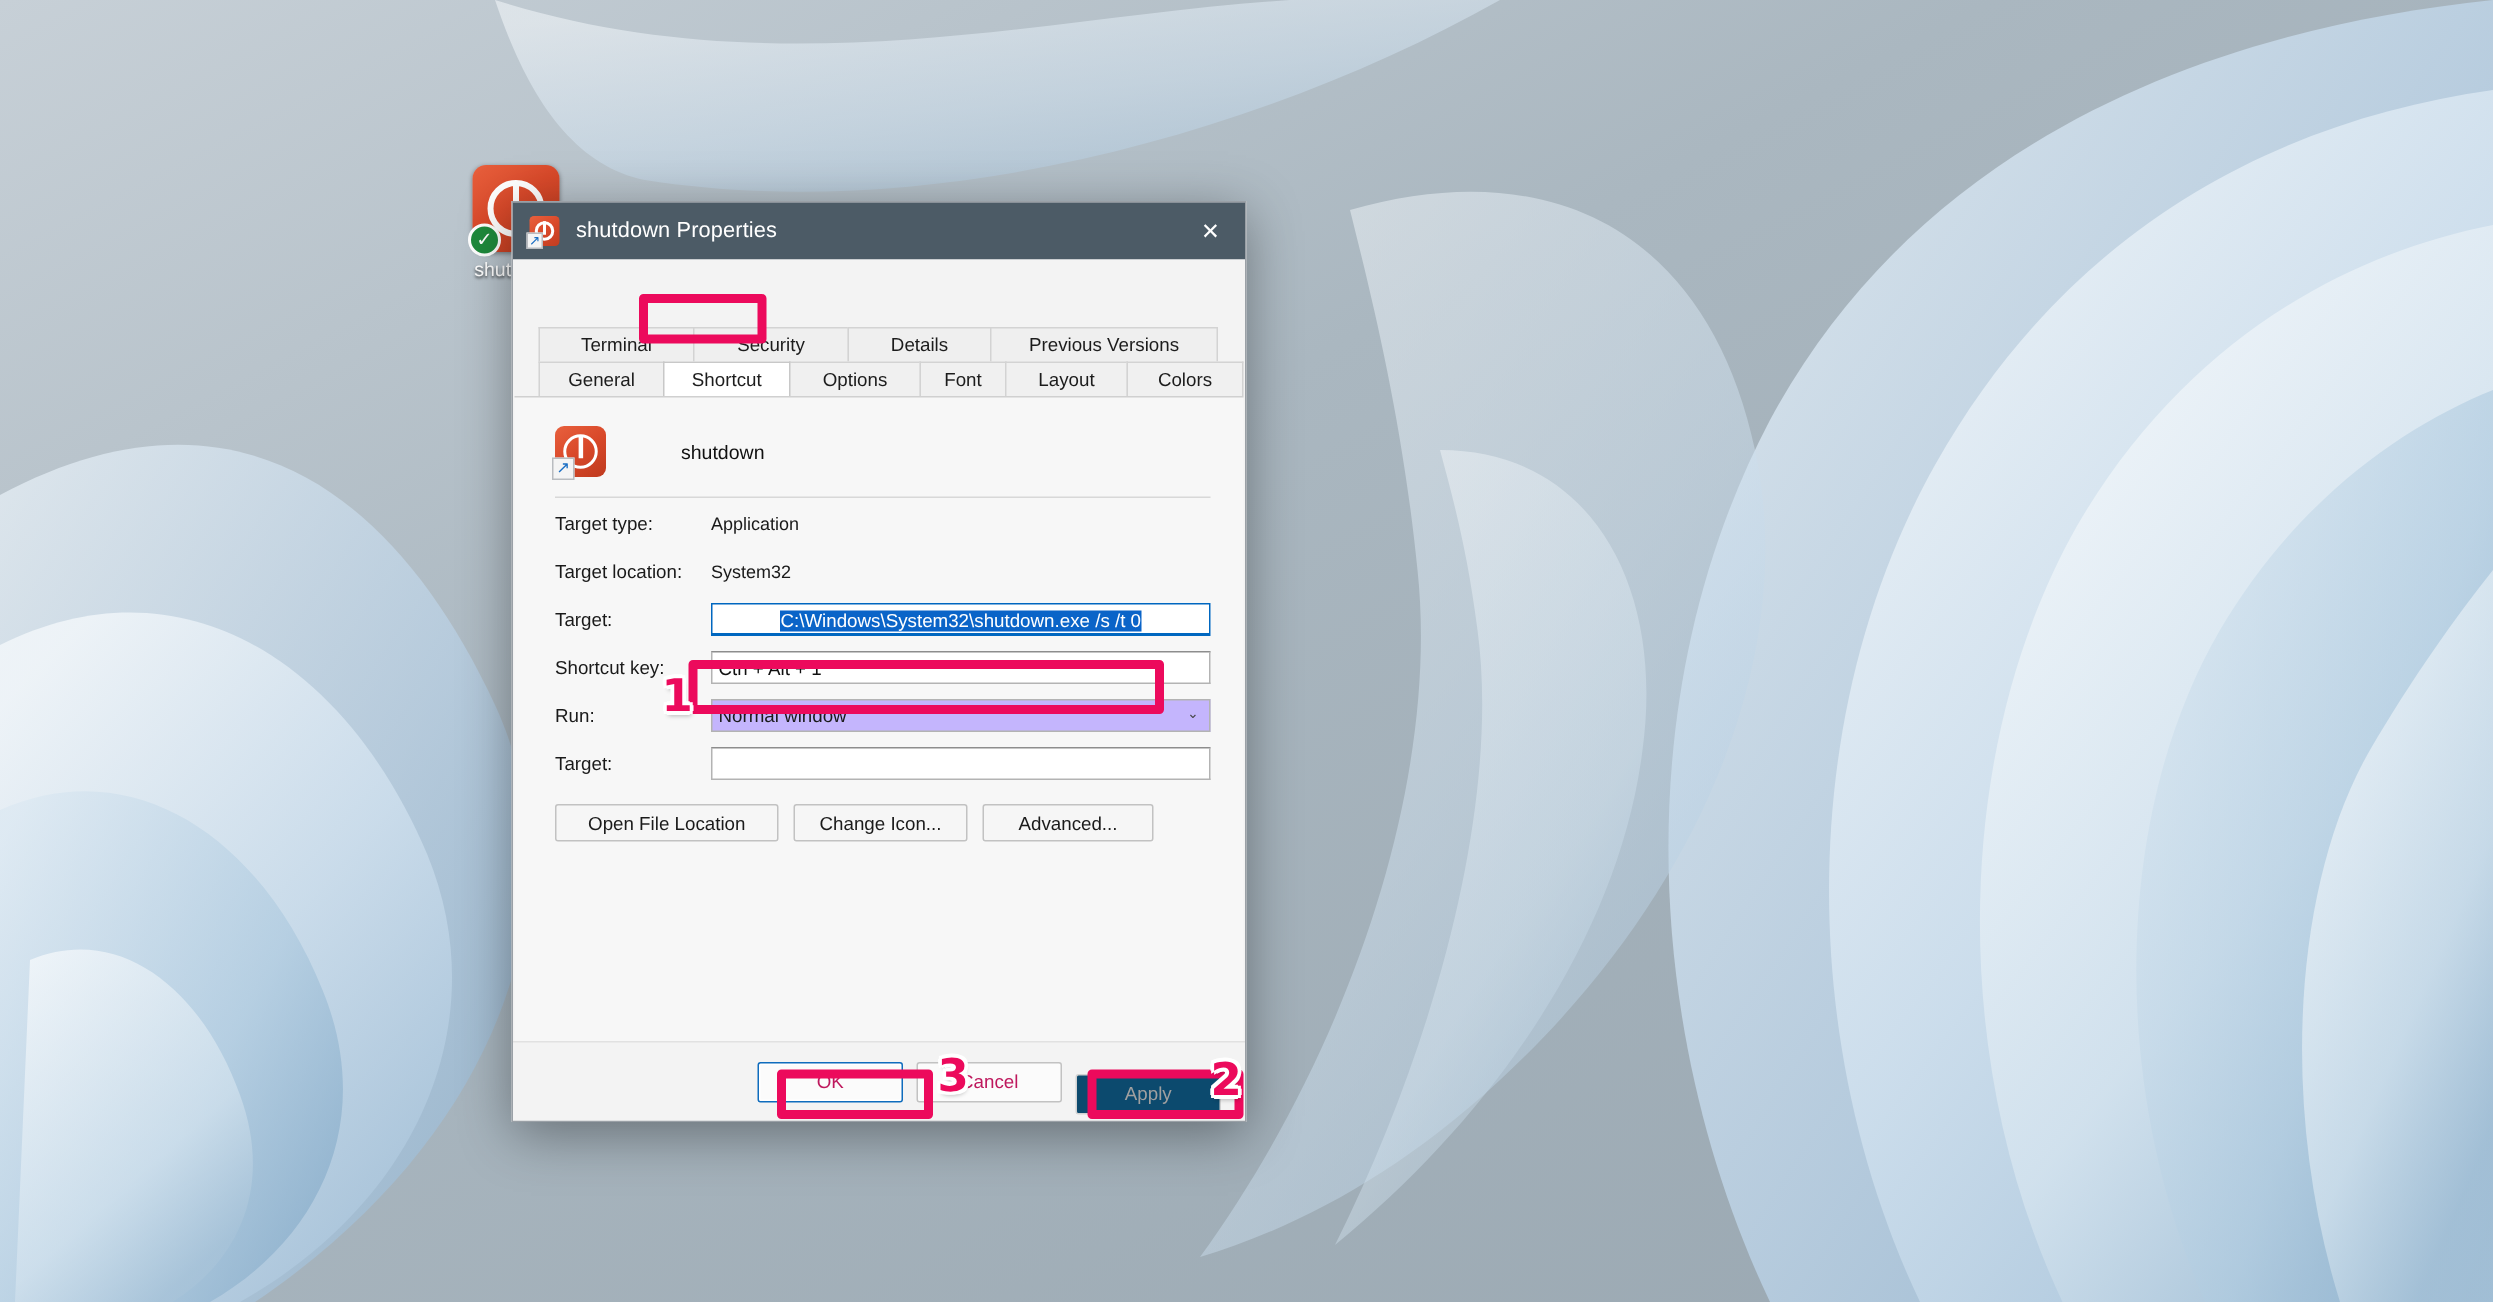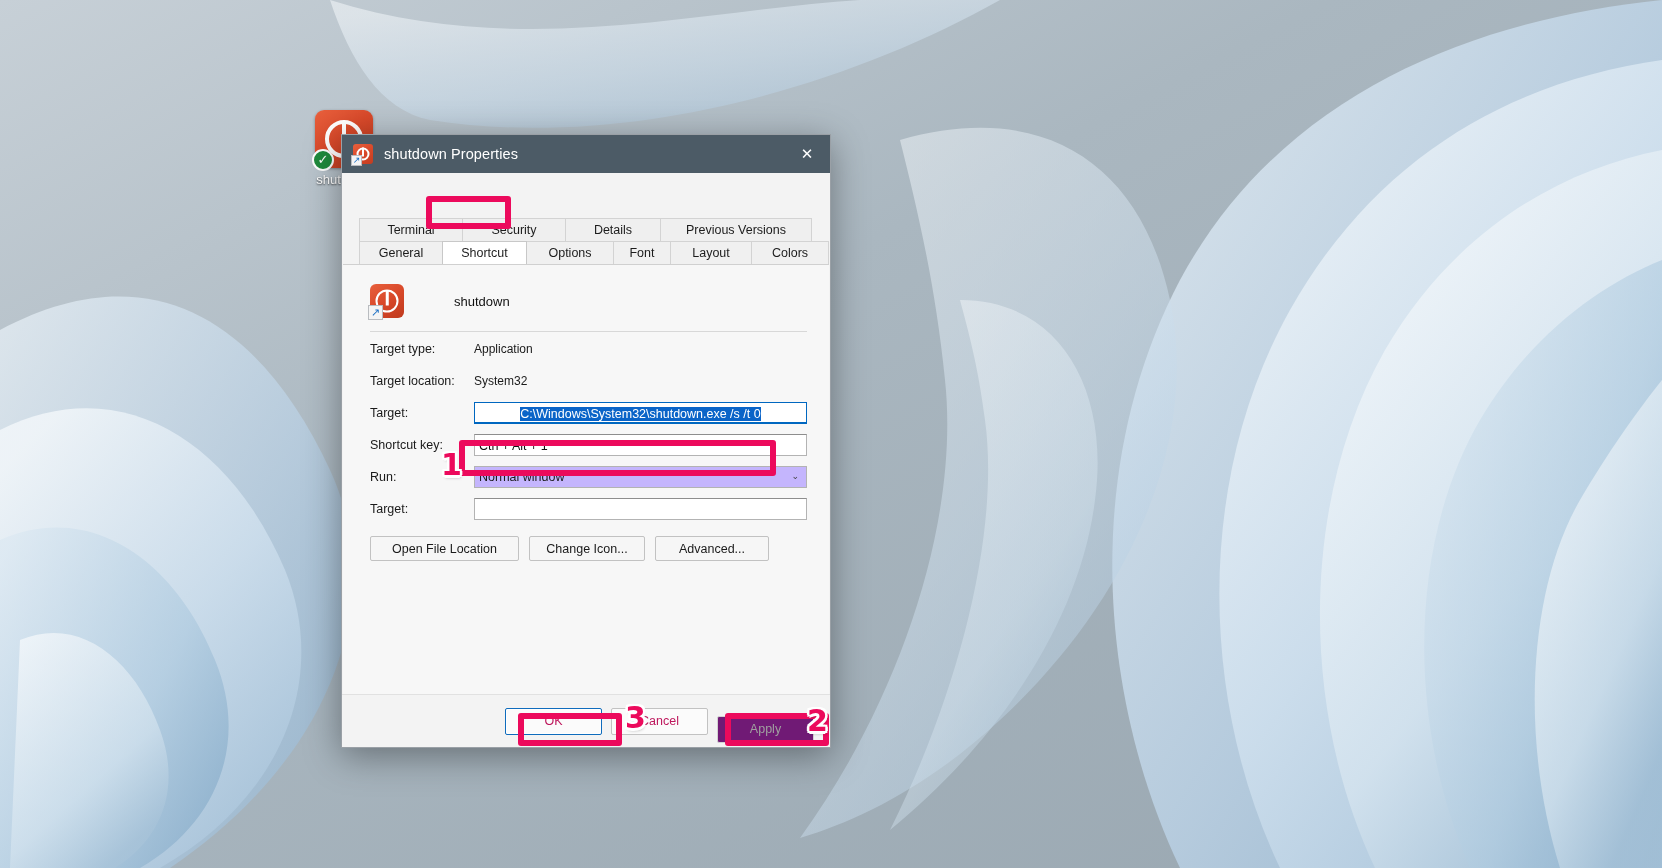--- a/index.html
+++ b/index.html
@@ -348,21 +348,21 @@
     justify-content: center;
     cursor: default;
     box-sizing: border-box;
   }
   .fbtn.focused {
     border: 1px solid #0f6cbd;
     box-shadow: inset 0 0 0 1px #ffffff;
   }
   .fbtn.disabled {
     color: #a0a0a0;
-    background: #701a75;
+    background: #0c4a6e;
     border-color: #d2d2d2;
     margin-top: 16px;
   }
 
   
   .anno-box {
     position: absolute;
     border: 6px solid #ec0a5c;
     border-radius: 3px;
     box-sizing: border-box;

